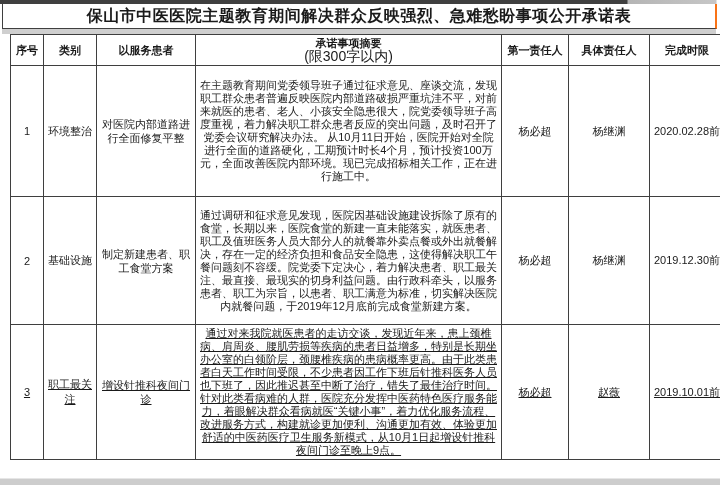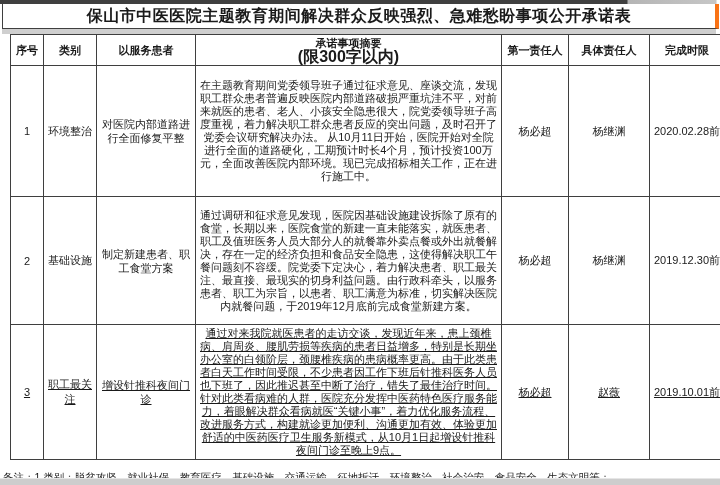--- a/index.html
+++ b/index.html
@@ -23,21 +23,21 @@
   .title-cell {
     margin-left: 2px;
     width: 712px;
     height: 24px;
     line-height: 24px;
     text-align: center;
     font-size: 16px;
     font-weight: bold;
     letter-spacing: 0.5px;
     border-left: 1px solid #3f3f3f;
-    border-right: 4px solid #f97316;
+    border-right: 2px solid #f97316;
     border-bottom: 1px solid #3f3f3f;
     white-space: nowrap;
   }
   .row-strip {
     margin-left: 2px;
     width: 714px;
     height: 5px;
     background: #cfcfcf;
   }
   table.main {
@@ -52,21 +52,21 @@
     text-align: center;
     vertical-align: middle;
     font-size: 11px;
     overflow: hidden;
   }
   table.main th {
     font-weight: bold;
     height: 26px;
     line-height: 13px;
   }
-  .hdr-sub { font-size: 16px; font-weight: bold; display: block; }
+  .hdr-sub { font-size: 14px; font-weight: normal; display: block; }
   tr.r1 td { height: 126px; }
   tr.r2 td { height: 123px; }
   tr.r3 td { height: 121px; text-decoration: underline; }
   td.summary {
     text-align: justify;
     font-size: 10.5px;
     line-height: 13px;
     padding: 4px 6px;
   }
   td.item { line-height: 14px; }
@@ -148,23 +148,16 @@
         <td>职工最关注</td>
         <td class="item">增设针推科夜间门诊</td>
         <td class="summary">通过对来我院就医患者的走访交谈，发现近年来，患上颈椎病、肩周炎、腰肌劳损等疾病的患者日益增多，特别是长期坐办公室的白领阶层，颈腰椎疾病的患病概率更高。由于此类患者白天工作时间受限，不少患者因工作下班后针推科医务人员也下班了，因此推迟甚至中断了治疗，错失了最佳治疗时间。针对此类看病难的人群，医院充分发挥中医药特色医疗服务能力，着眼解决群众看病就医“关键小事”，着力优化服务流程、改进服务方式，构建就诊更加便利、沟通更加有效、体验更加舒适的中医药医疗卫生服务新模式，从10月1日起增设针推科夜间门诊至晚上9点。</td>
         <td>杨必超</td>
         <td>赵薇</td>
         <td>2019.10.01前</td>
       </tr>
     </tbody>
   </table>
 
-  <div class="notes">
-    <span class="notes-label">备注：</span>
-    <div class="notes-items">
-      <div>1.类别：脱贫攻坚、就业社保、教育医疗、基础设施、交通运输、征地拆迁、环境整治、社会治安、食品安全、生态文明等；</div>
-
-    </div>
-  </div>
 
   <div class="bottom-strip"></div>
 
 </div>
 
 </body></html>

